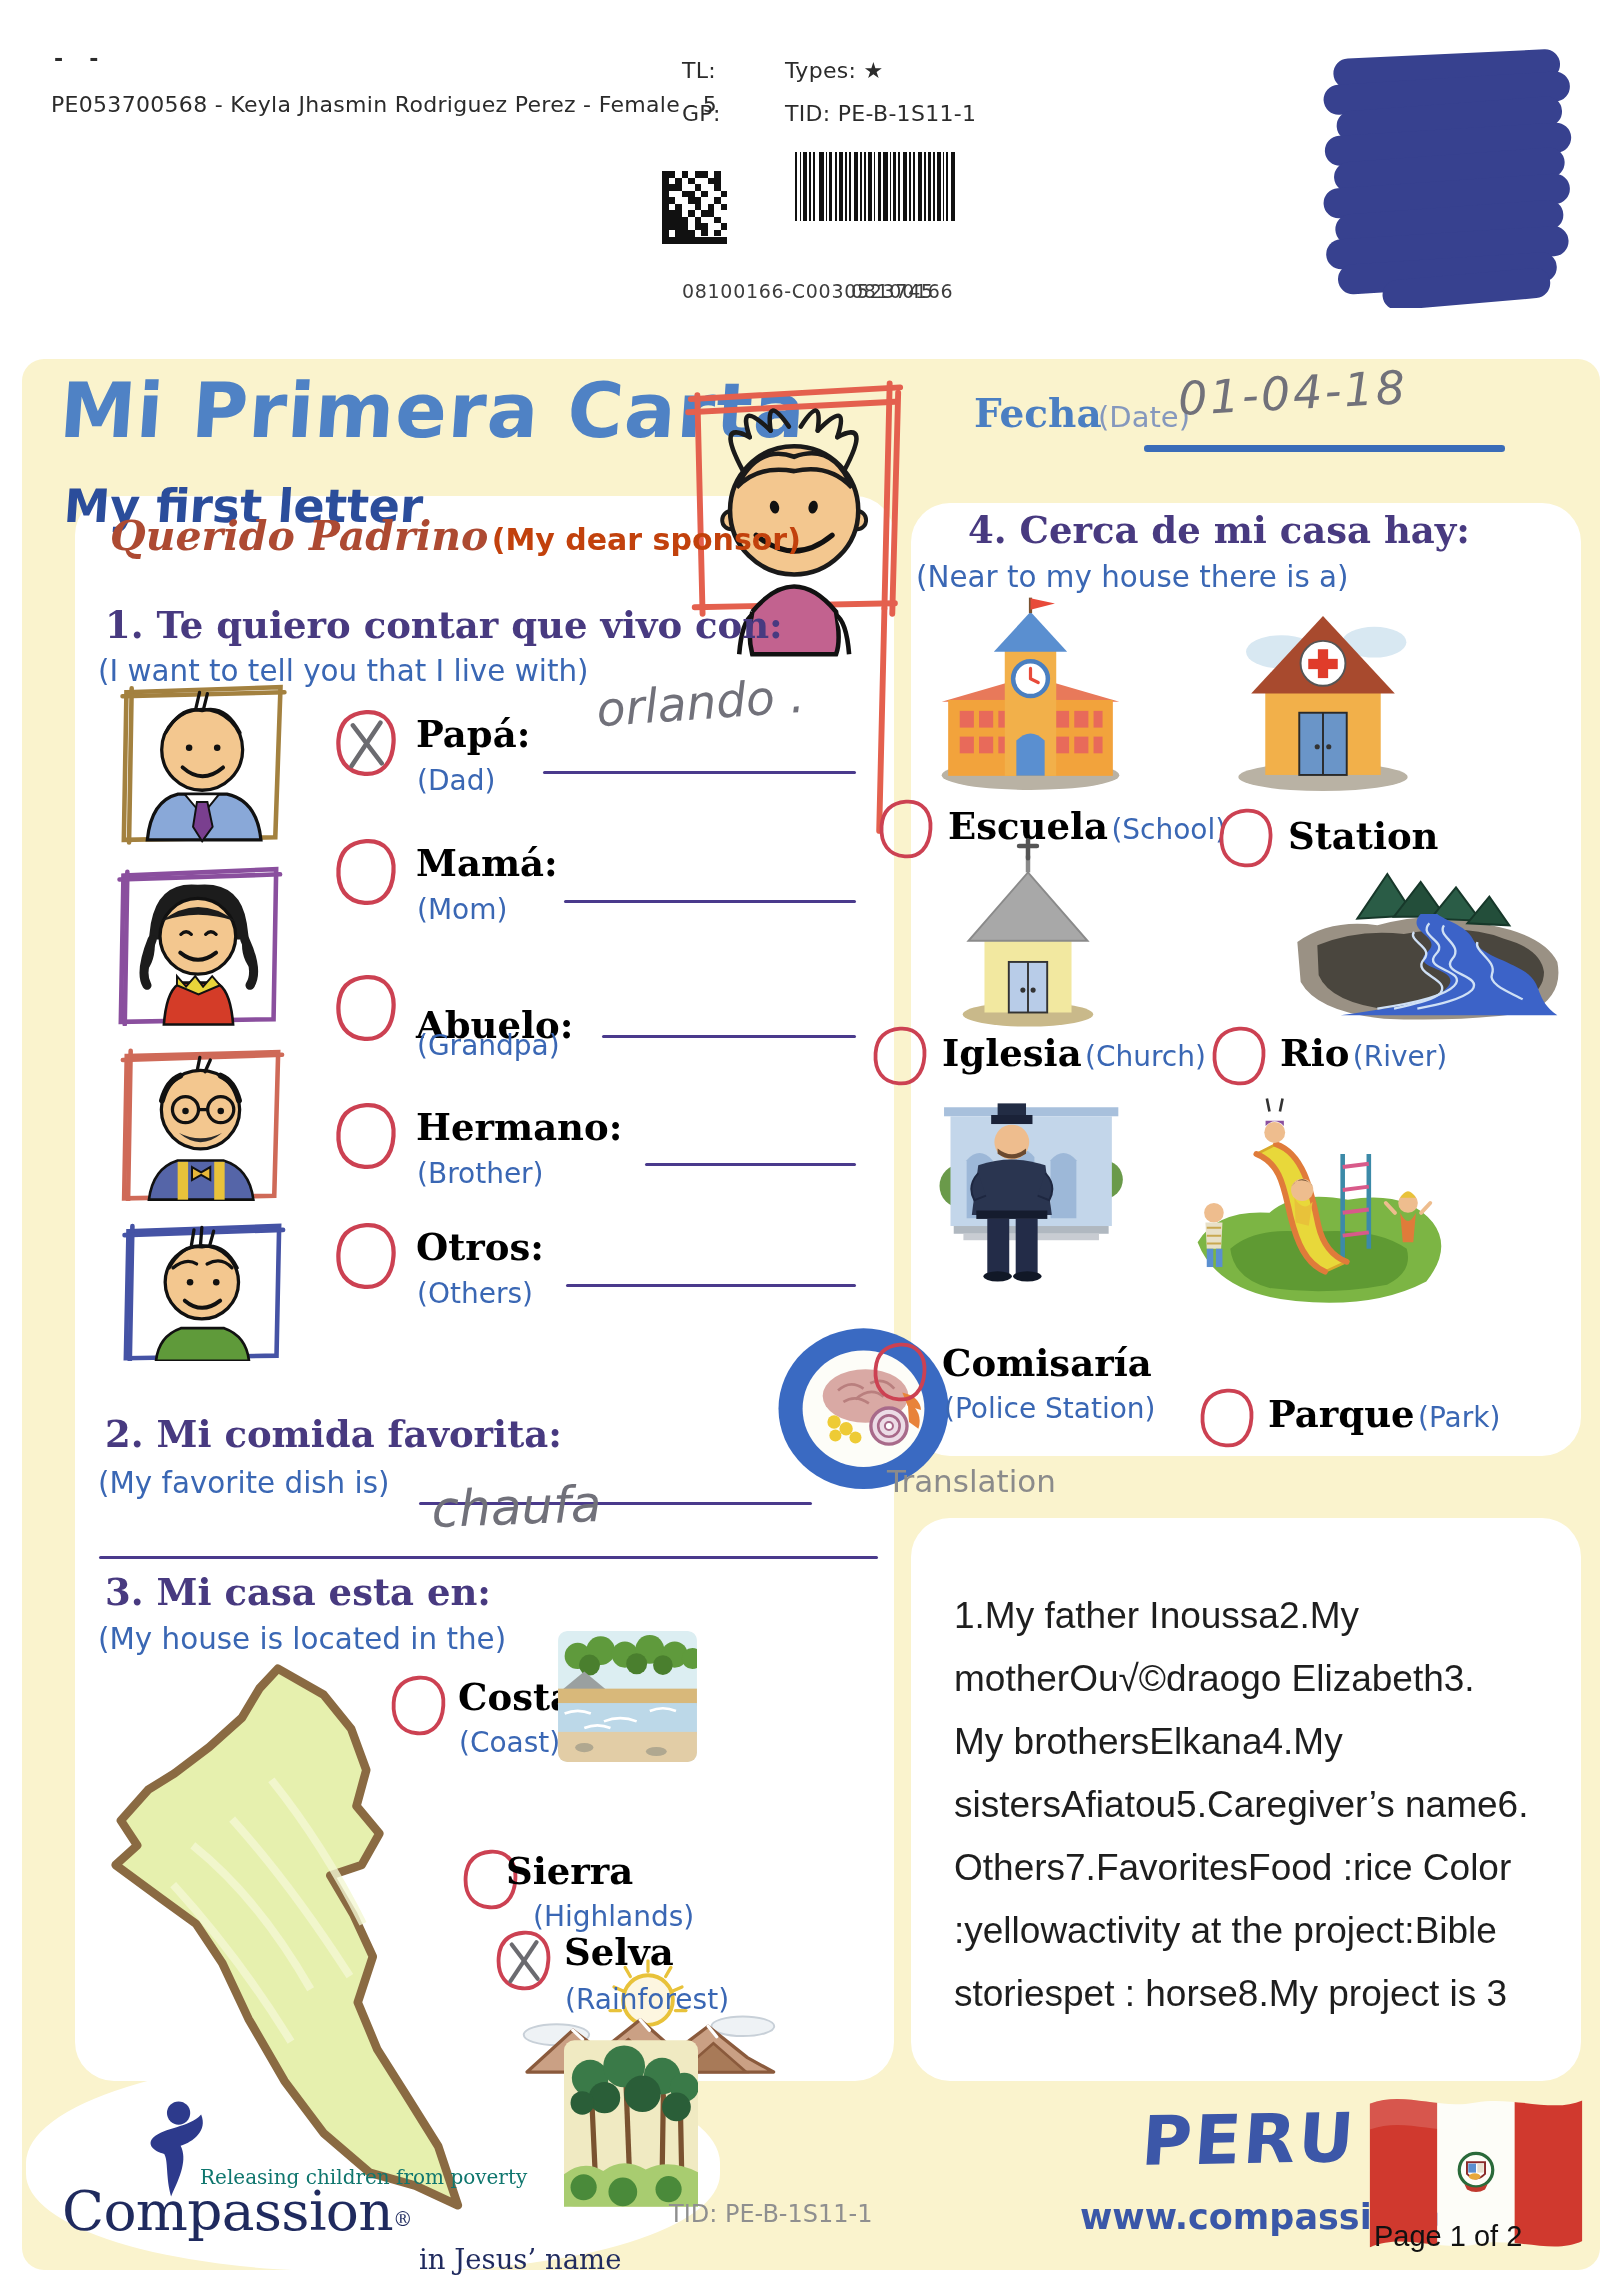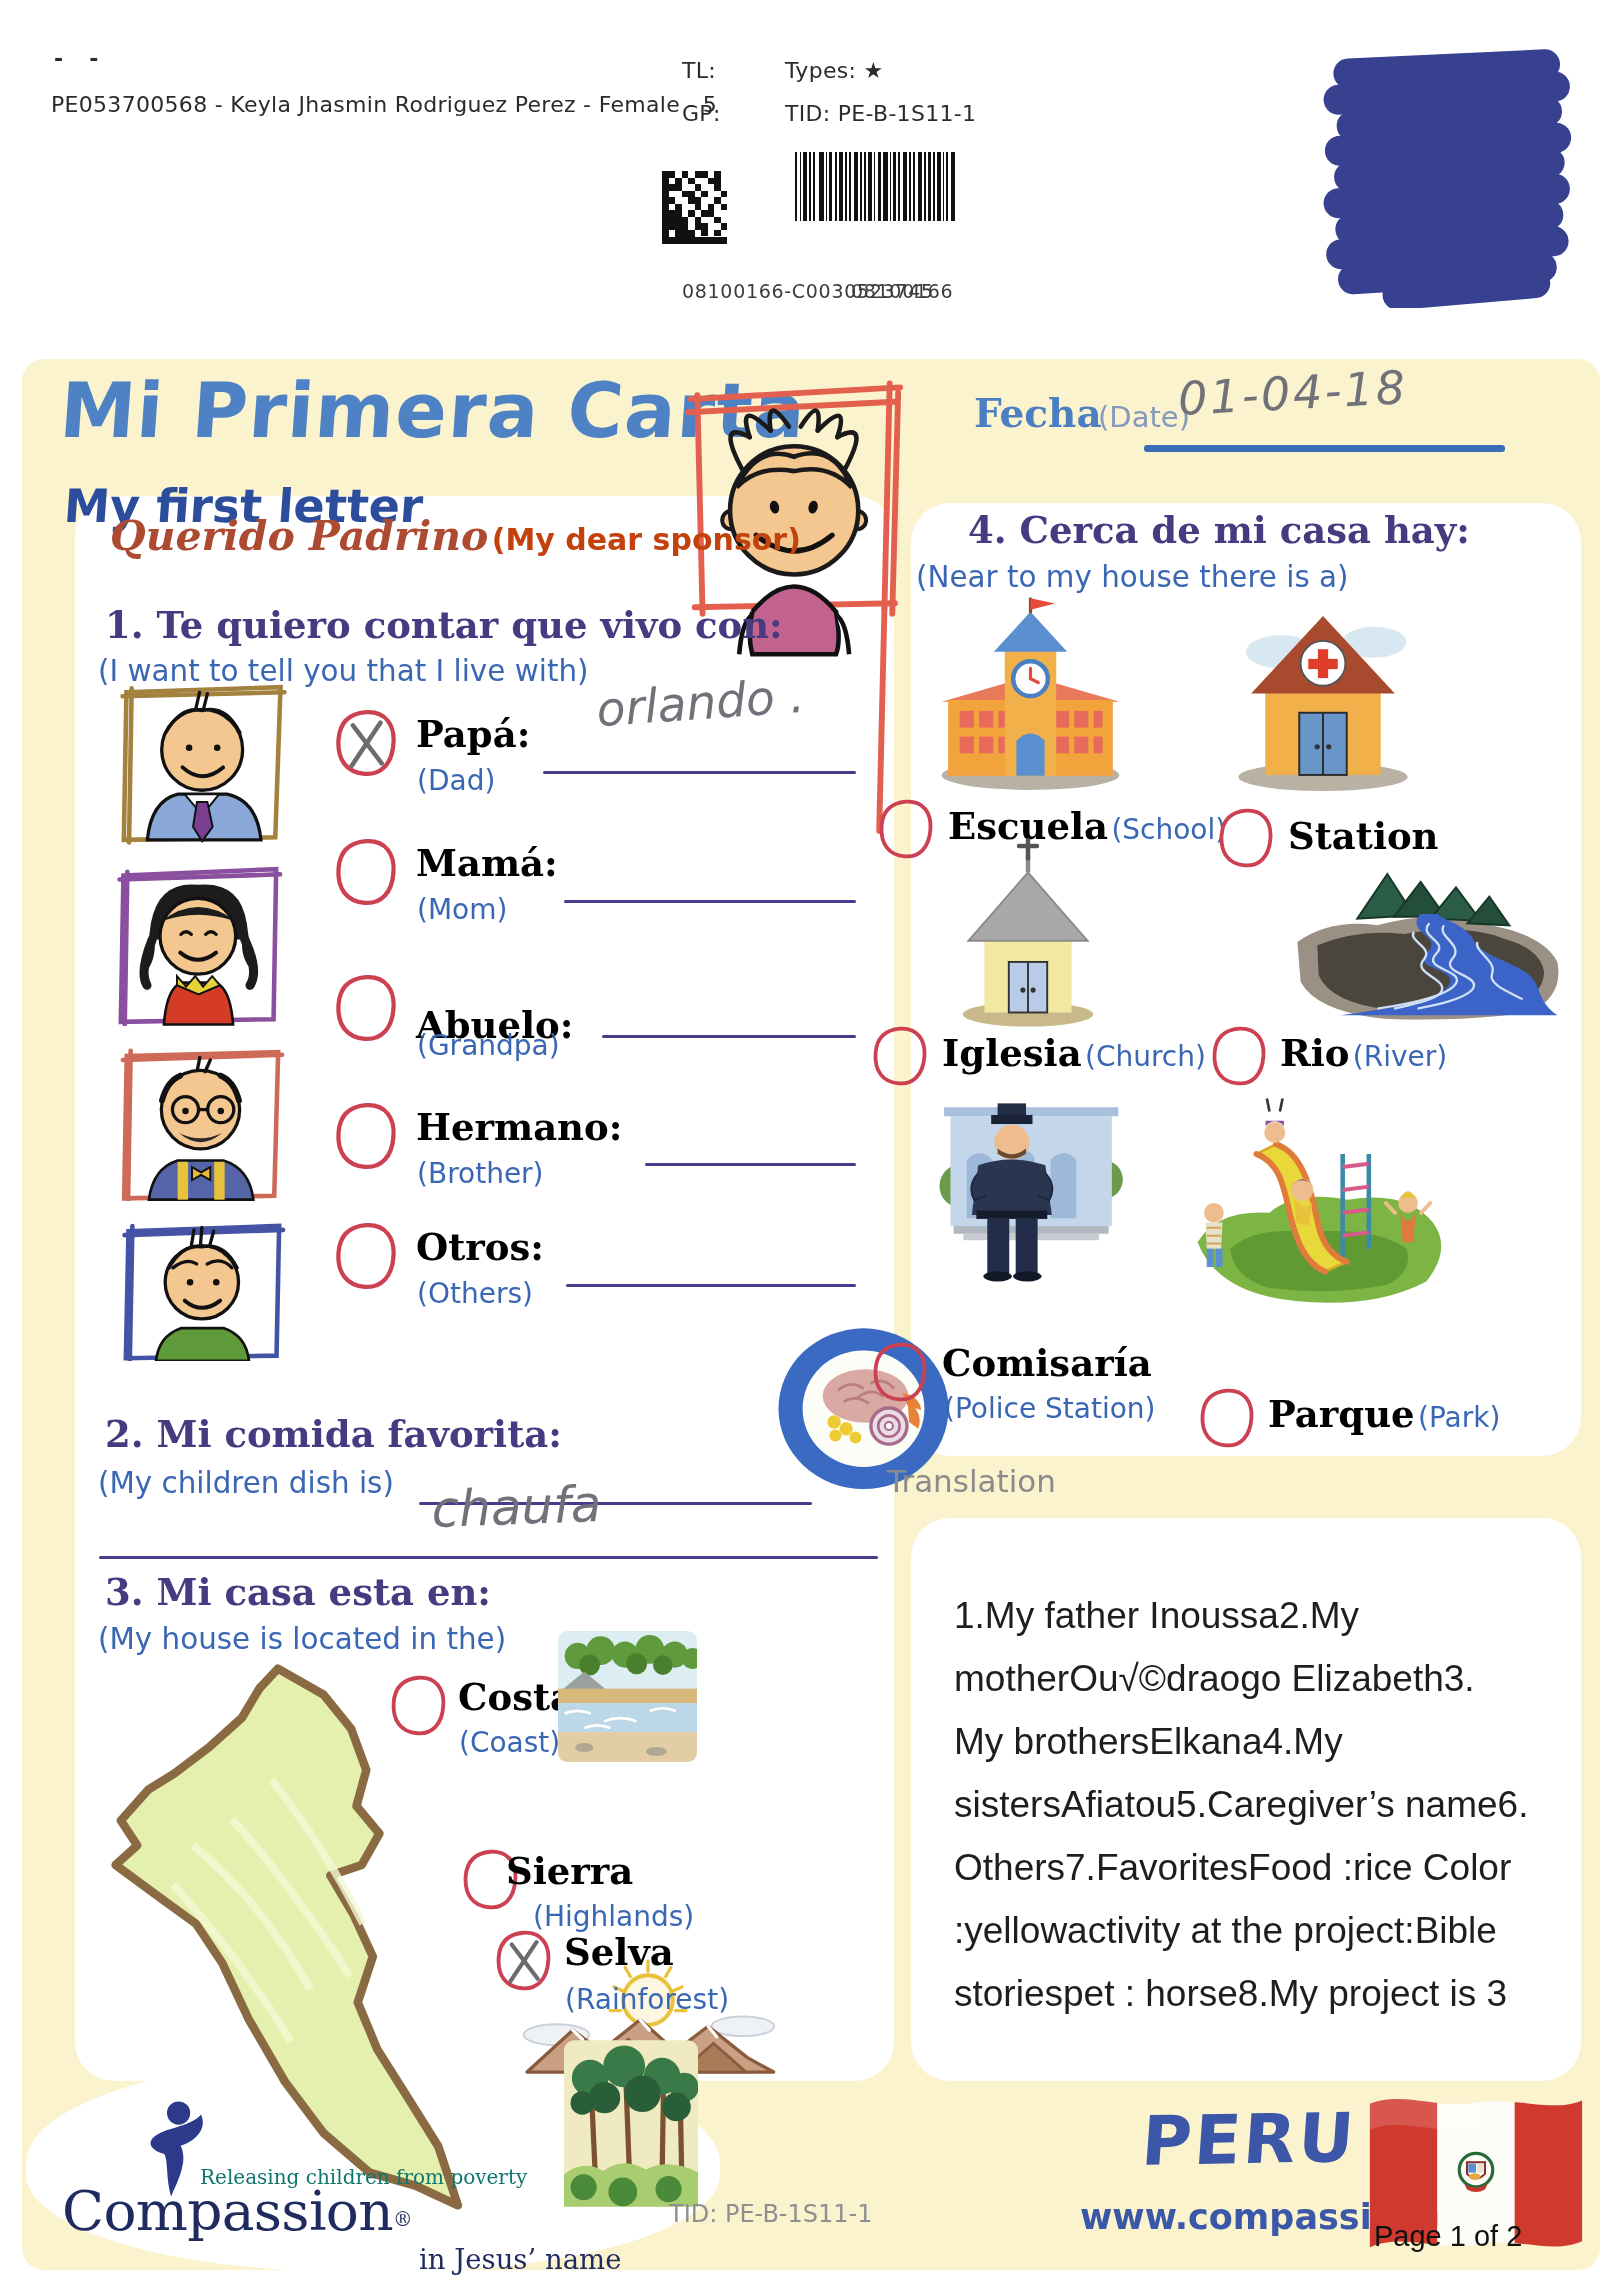--- a/index.html
+++ b/index.html
@@ -347,21 +347,21 @@
     <circle cx="88" cy="162" r="9" fill="#eecb35"></circle>
     <circle cx="118" cy="165" r="9" fill="#eecb35"></circle>
   <circle cx="168" cy="148" r="27" fill="#ecdce6" stroke="#a86a8a" stroke-width="5"></circle>
   <circle cx="168" cy="148" r="16" fill="none" stroke="#a86a8a" stroke-width="4"></circle>
   <circle cx="168" cy="148" r="6" fill="#fff" stroke="#a86a8a" stroke-width="3"></circle>
   <path d="M196,110 Q220,128 212,152 L198,142 Z" fill="#e8833a"></path>
   <path d="M188,98 Q214,104 216,124 L196,118 Z" fill="#e8833a"></path>
 </svg>
 
 <div class="abs h-es" style="left:105px;top:1412px;">2. Mi comida favorita:</div>
-<div class="abs h-en" style="left:98px;top:1466px;">(My children dish is)</div>
+<div class="abs h-en" style="left:98px;top:1466px;">(My favorite dish is)</div>
 <div class="uline" style="left:419px;top:1502px;width:393px;"></div>
 <div class="abs hand" style="left:353px;top:1478px;width:327px;text-align:center;font-size:50px;transform:rotate(-2deg);">chaufa</div>
 <div class="uline" style="left:99px;top:1556px;width:779px;"></div>
 
 <div class="abs h-es" style="left:105px;top:1570px;">3. Mi casa esta en:</div>
 <div class="abs h-en" style="left:98px;top:1622px;">(My house is located in the)</div>
 
 <svg class="abs" style="left:75px;top:1649px;" width="432" height="589" viewBox="0 0 660 900">
   <path d="M310,30 L380,70 L422,122 L445,185 L430,240 L465,282 L438,330 L390,346
            L425,405 L455,470 L432,540 L462,612 L505,680 L555,760 L585,850

